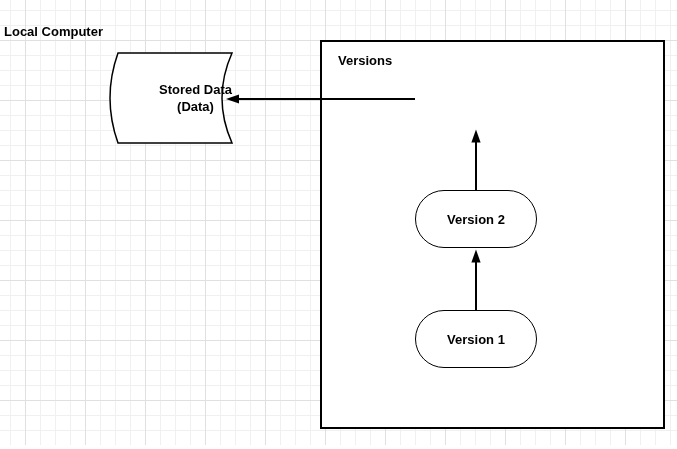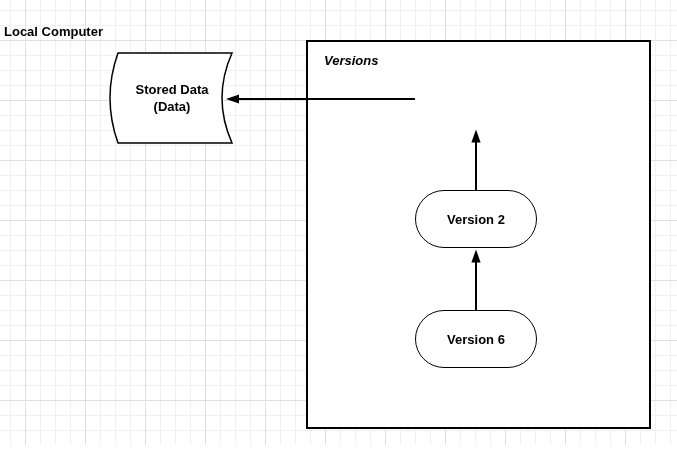--- a/index.html
+++ b/index.html
@@ -33,31 +33,30 @@
     background-size:60px 60px,60px 60px,15px 15px,15px 15px;
     background-position:25px 40px,25px 40px,10px 10px,10px 10px;
   }
   .lbl{
     position:absolute;
     font-size:13px;font-weight:bold;line-height:15px;
     white-space:nowrap;color:var(--text);
   }
   #local-computer-label{left:4px;top:24px;}
   #versions-container{
-    position:absolute;left:306px;top:40px;width:345px;height:389px;
+    position:absolute;left:320px;top:40px;width:345px;height:389px;
     border:2px solid var(--shape-stroke);
     background:var(--shape-fill);
-    font-style:italic;
   }
   #versions-title{left:16px;top:11px;position:absolute;}
   #stored-data-svg{position:absolute;left:109px;top:52px;width:124px;height:92px;overflow:visible;}
   #stored-data-path{fill:var(--shape-fill);stroke:var(--shape-stroke);stroke-width:1.5;}
   #stored-data-label{
     position:absolute;left:112px;top:53px;width:120px;height:90px;
-    display:flex;align-items:center;justify-content:center;
+    display:flex;align-items:center;justify-content:flex-end;
     text-align:center;font-size:13px;font-weight:bold;line-height:17px;
   }
   .vnode{
     position:absolute;left:415px;width:122px;height:58px;
     border:1.5px solid var(--shape-stroke);
     border-radius:29px;
     background:var(--shape-fill);
     display:flex;align-items:center;justify-content:center;
     font-size:13px;font-weight:bold;
   }
@@ -91,21 +90,21 @@
     <div>
       <span style="display:block">Stored Data</span>
       <span style="display:block">(Data)</span>
     </div>
   </div>
 
   <div id="version-node-2" class="vnode">
     <span>Version 2</span>
   </div>
   <div id="version-node-1" class="vnode">
-    <span>Version 6</span>
+    <span>Version 1</span>
   </div>
 
   <svg id="edges-layer" viewBox="0 0 677 449">
     <g>
       <path class="edge-line" d="M 415 99 L 238 99"></path>
       <path class="edge-head" d="M 226 99 L 239 94.5 L 239 103.5 Z"></path>
     </g>
     <g>
       <path class="edge-line" d="M 476 190 L 476 141"></path>
       <path class="edge-head" d="M 476 129.5 L 471.4 142.5 L 480.6 142.5 Z"></path>

